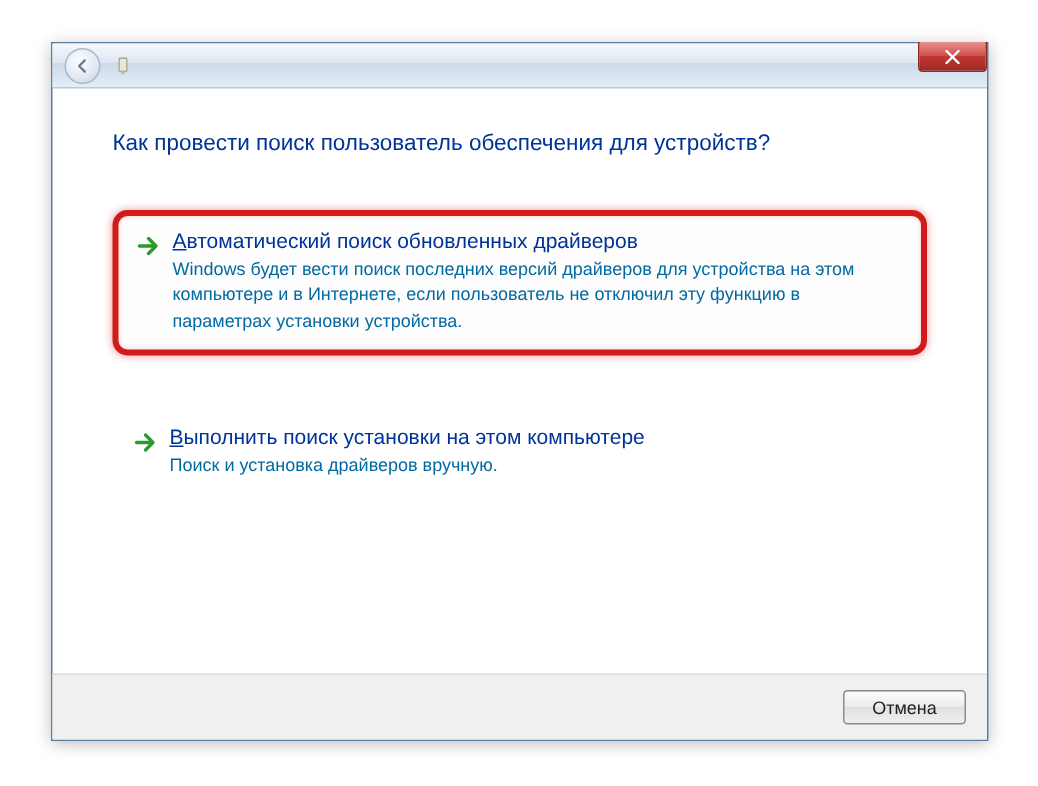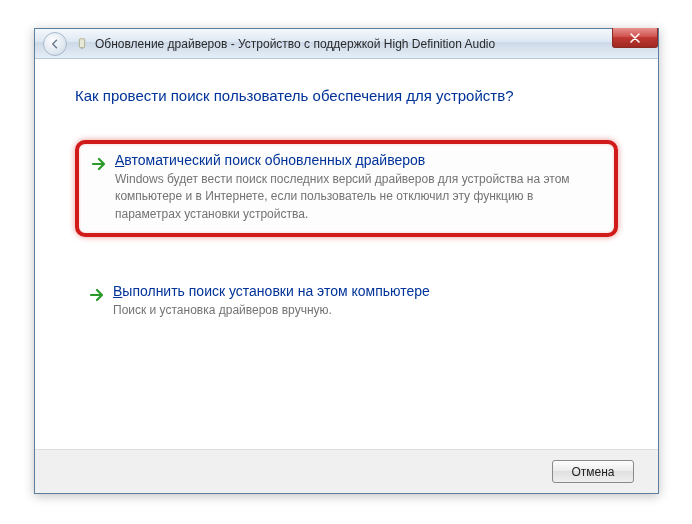--- a/index.html
+++ b/index.html
@@ -105,36 +105,36 @@
   }
   .option-title {
     color: #003399;
     font-size: 14px;
     margin-bottom: 3px;
   }
   .option-title .underline {
     text-decoration: underline;
   }
   .option-desc {
-    color: #737373;
+    color: #0369a1;
     font-size: 12px;
     line-height: 1.45;
   }
   .footer {
     position: absolute;
     bottom: 0;
     left: 0;
     right: 0;
     height: 44px;
     background: #f0f0f0;
     border-top: 1px solid #dcdcdc;
     display: flex;
     align-items: center;
     justify-content: flex-end;
-    padding-right: 24px;
+    padding-right: 14px;
   }
   .btn {
     min-width: 82px;
     height: 23px;
     background: linear-gradient(to bottom, #fdfdfd 0%, #ececec 48%, #e0e0e0 49%, #efefef 100%);
     border: 1px solid #8a8a8a;
     border-radius: 3px;
     font-size: 12px;
     font-family: inherit;
     color: #222;
@@ -152,21 +152,20 @@
       <svg viewBox="0 0 16 16">
         <path d="M10 3 L5 8 L10 13" stroke="#6a7a90" stroke-width="2" fill="none" stroke-linecap="round" stroke-linejoin="round"></path>
       </svg>
     </div>
     <span class="title-icon">
       <svg viewBox="0 0 16 16" width="14" height="14">
         <rect x="5" y="2" width="6" height="10" rx="1" fill="#e8e8d8" stroke="#999970" stroke-width="0.8"></rect>
         <rect x="6.5" y="12" width="3" height="2" fill="#bbb"></rect>
       </svg>
     </span>
-    <span class="title-text">Обновление драйверов - Устройство с поддержкой High Definition Audio</span>
     <div class="close-btn">
       <svg viewBox="0 0 10 10">
         <path d="M1 1 L9 9 M9 1 L1 9" stroke="#fff" stroke-width="1.6" stroke-linecap="round"></path>
       </svg>
     </div>
   </div>
 
   <div class="content">
     <div class="heading">Как провести поиск пользователь обеспечения для устройств?</div>
 

